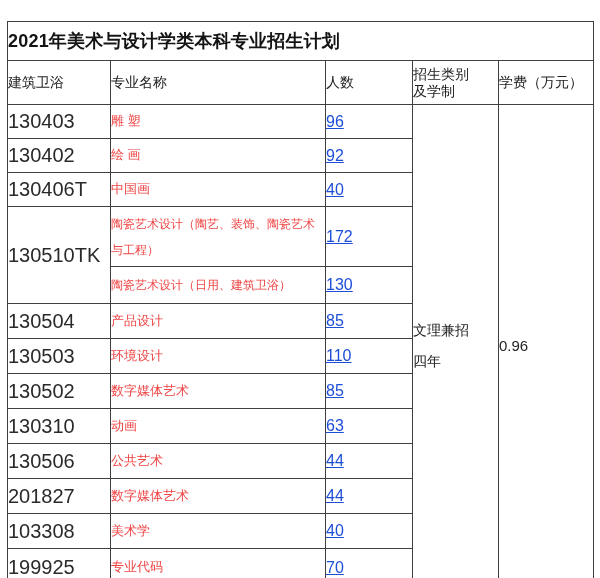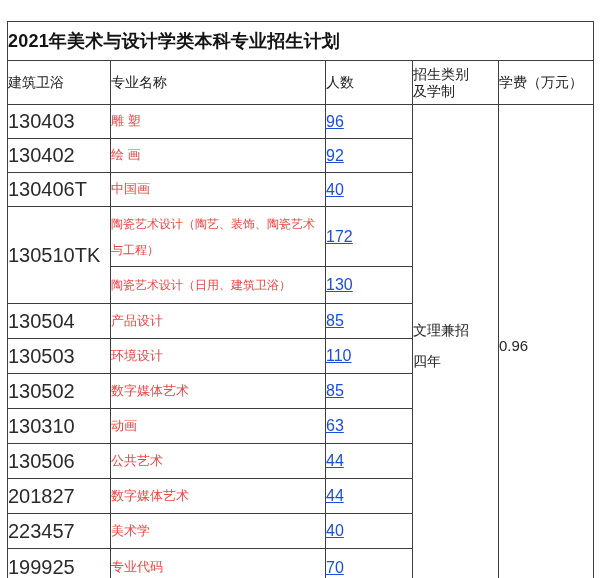--- a/index.html
+++ b/index.html
@@ -177,21 +177,21 @@
     <td class="num">44</td>
   </tr>
 
   <tr class="h35">
     <td class="code">201827</td>
     <td class="name">数字媒体艺术</td>
     <td class="num">44</td>
   </tr>
 
   <tr class="h35">
-    <td class="code">223457</td>
+    <td class="code">103308</td>
     <td class="name">美术学</td>
     <td class="num">40</td>
   </tr>
 
   <tr class="h38">
     <td class="code">199925</td>
     <td class="name">专业代码</td>
     <td class="num">70</td>
   </tr>
 </tbody>

